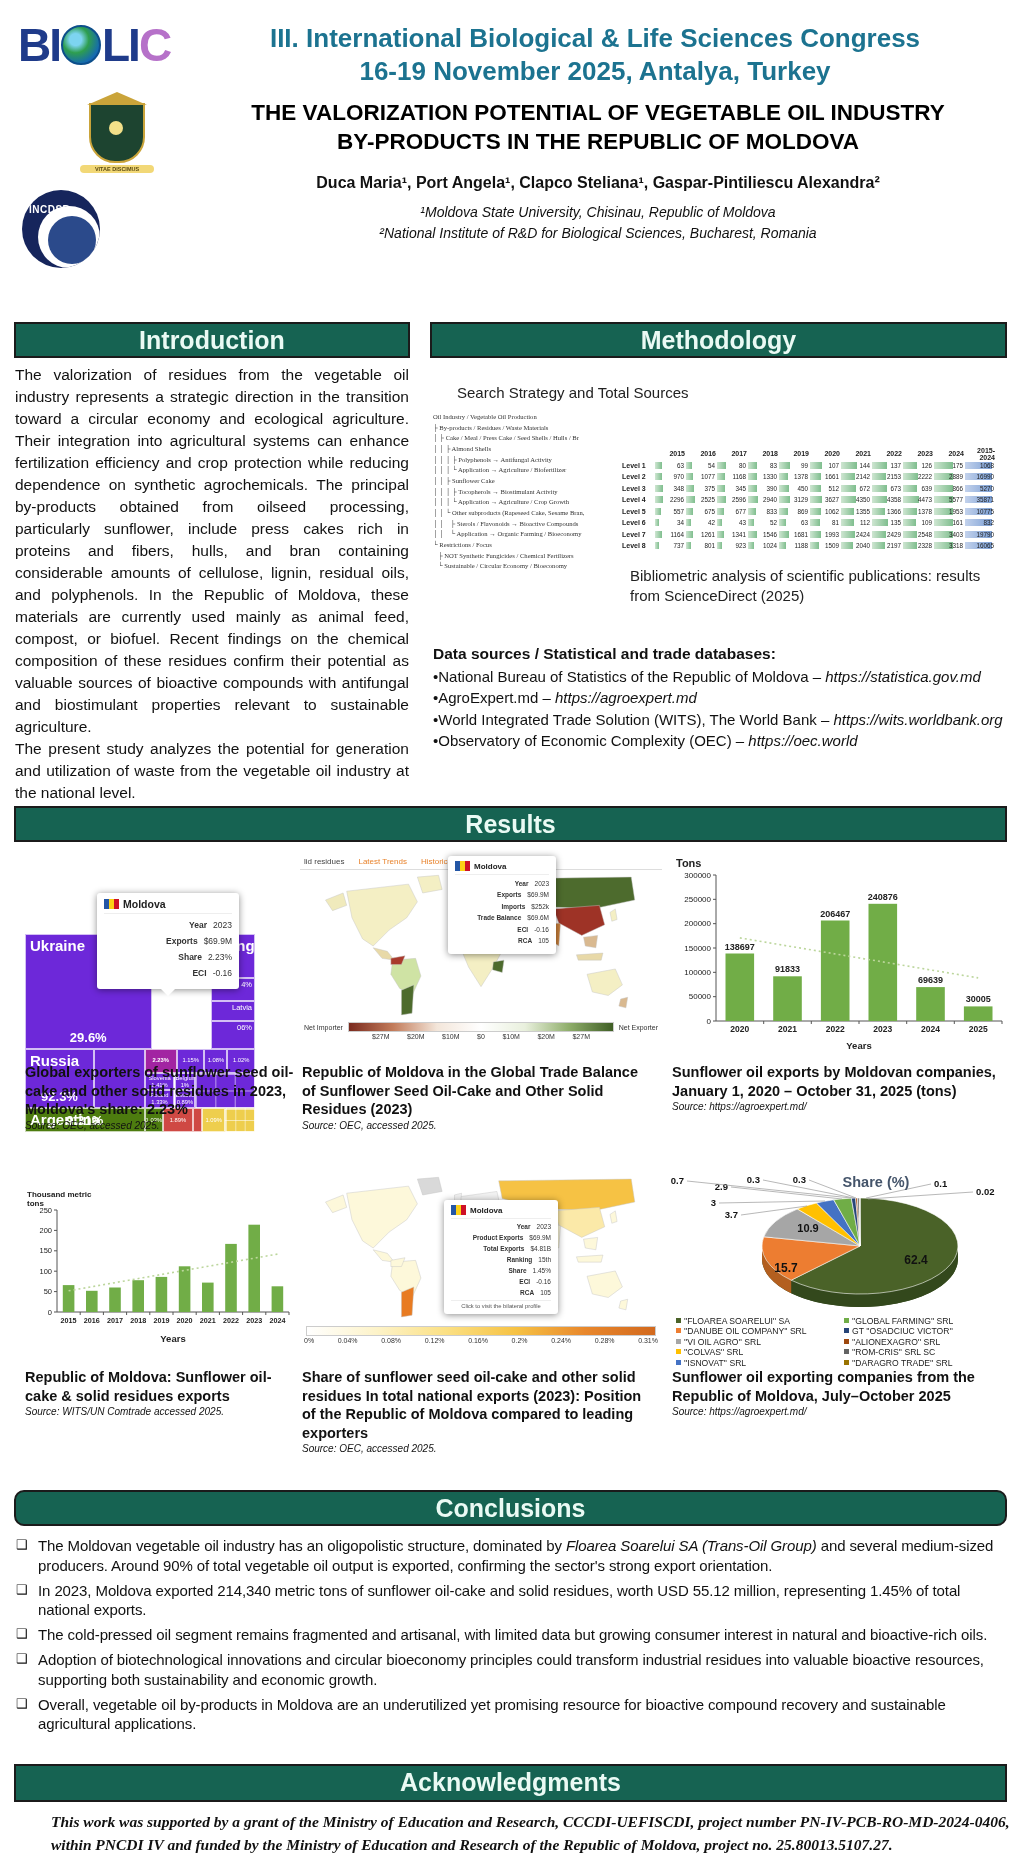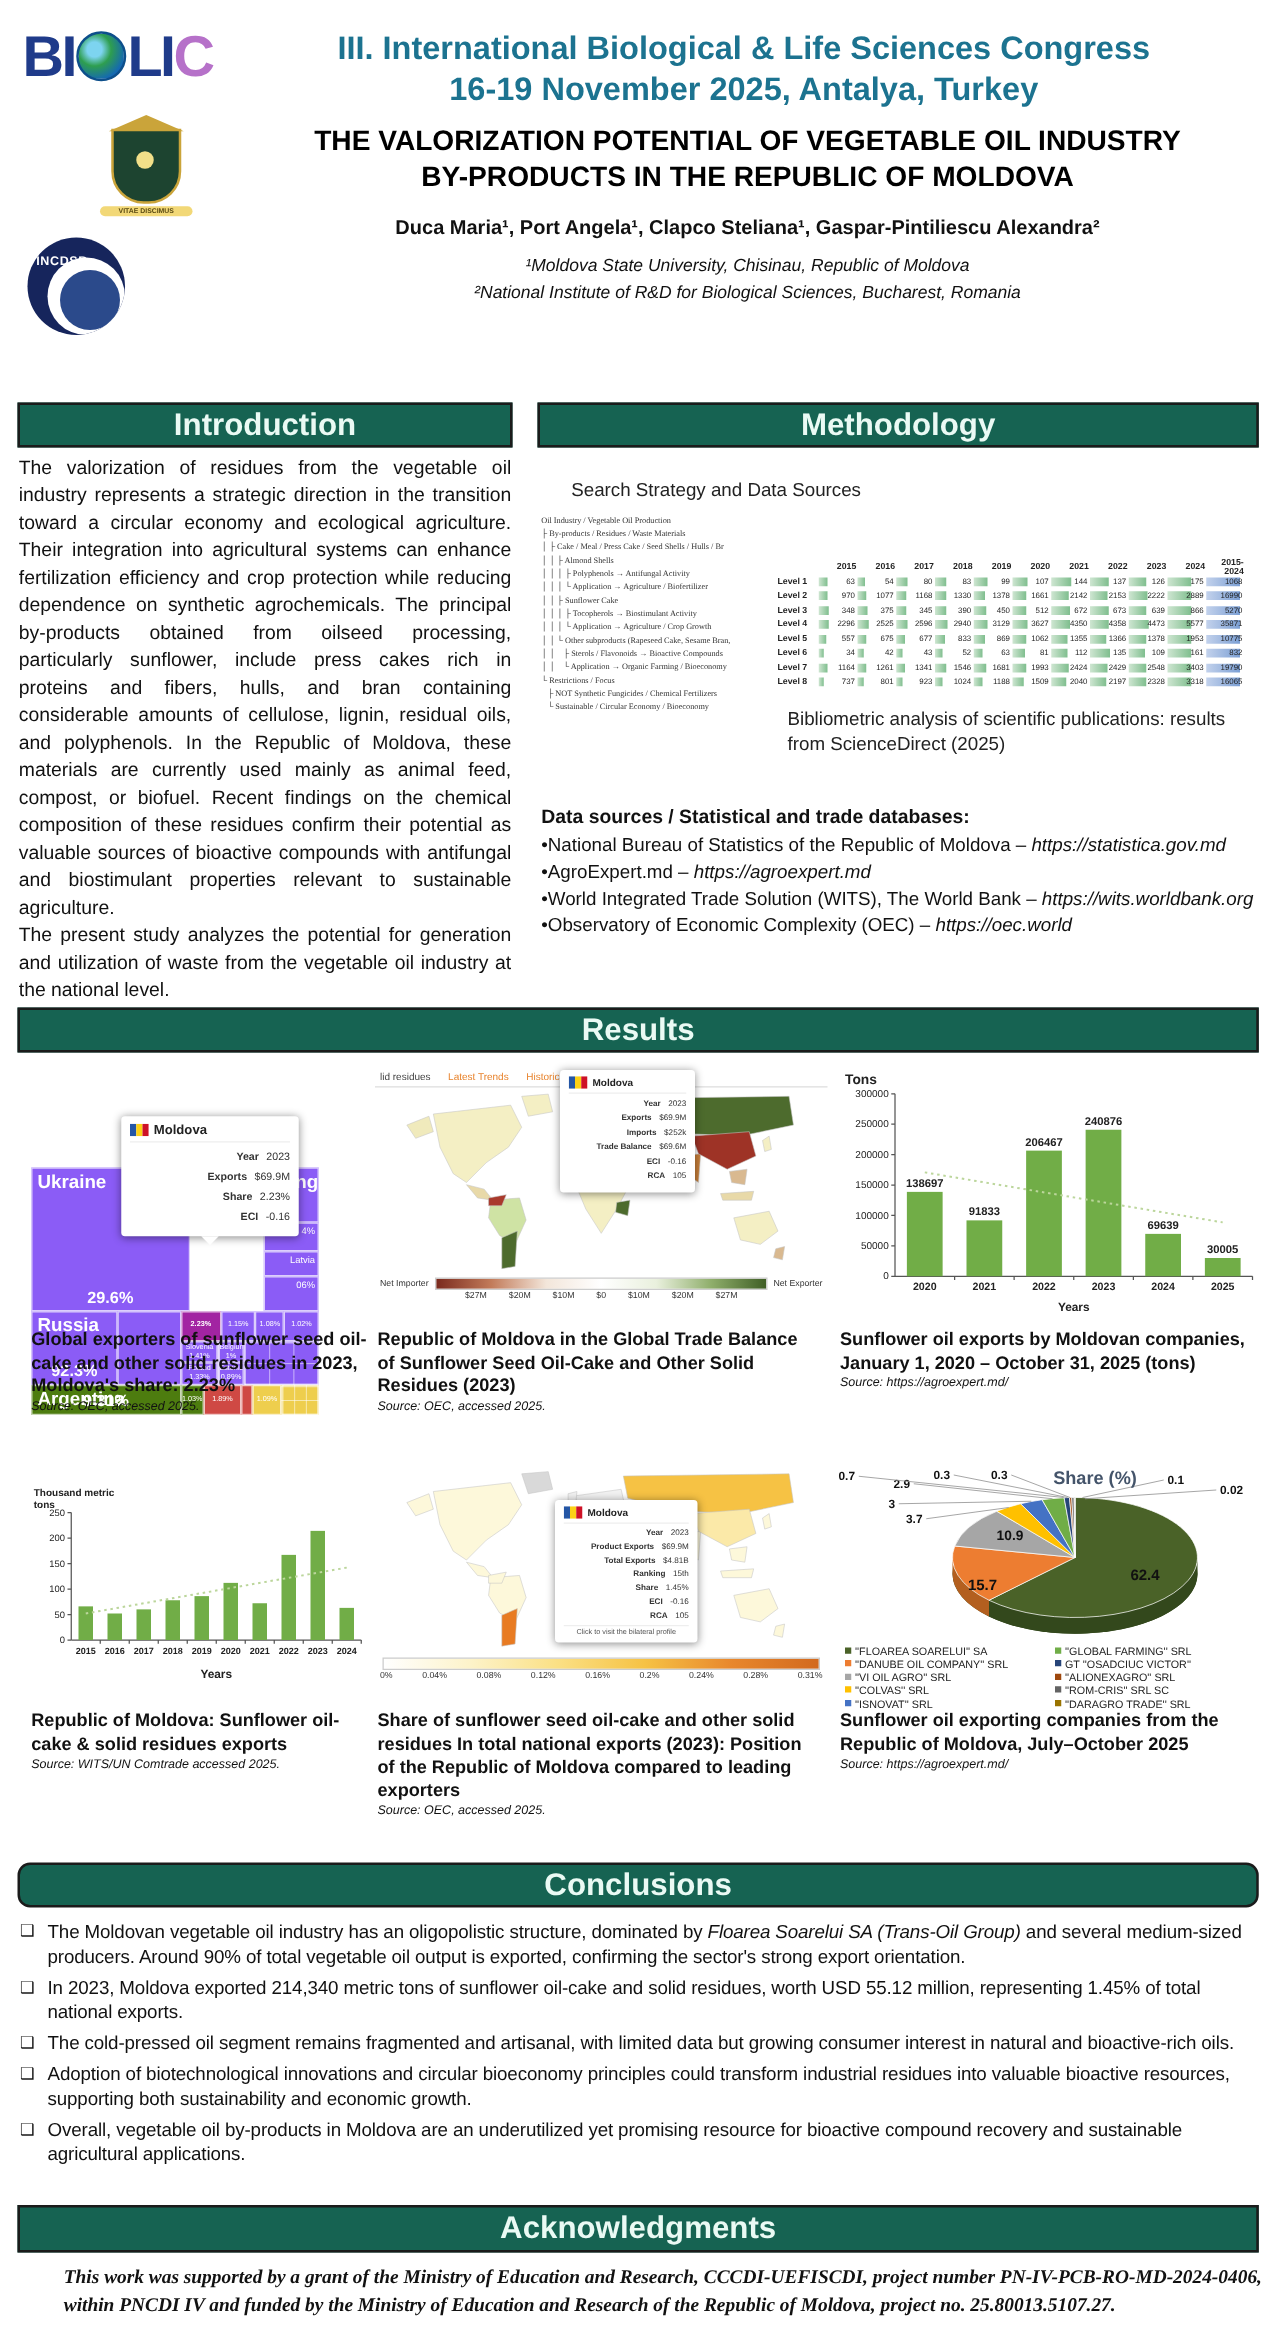--- a/index.html
+++ b/index.html
@@ -41,21 +41,21 @@
   .dstitle{font-weight:bold;font-size:15.5px;}
   .srcs{font-size:15px;line-height:1.42;}
   .src:before{content:"•";}
   .src i{font-style:italic;}
   
   .caption{font-weight:bold;font-size:14.5px;line-height:1.28;}
   .caption .src-line{display:block;font-weight:normal;font-style:italic;font-size:10px;margin-top:1px;}
   
   .tmap{position:relative;background:#fff;}
   .tcell{position:absolute;box-sizing:border-box;border:1px solid rgba(255,255,255,.7);color:#fff;overflow:hidden;}
-  .pm{background:#8b5cf6;} .pm.hl{background:#a224a2;font-weight:bold;}
+  .pm{background:#6d28d9;} .pm.hl{background:#a224a2;font-weight:bold;}
   .gr{background:#4d7c0f;} .rd{background:#cf4944;} .yl{background:#eece4d;}
   .tcell .tname{font-size:15px;font-weight:600;padding:2px 4px;display:block;}
   .tcell .tpct{position:absolute;bottom:3px;left:0;right:0;text-align:center;font-size:13px;font-weight:600;}
   .tcell.sm{font-size:5.8px;text-align:center;display:flex;flex-direction:column;justify-content:center;line-height:1.2;}
   .tcell.frag{font-size:7.5px;text-align:right;padding:1px 2px;}
   .tcell.grid{background-image:linear-gradient(rgba(255,255,255,.55) 1px,transparent 1px),linear-gradient(90deg,rgba(255,255,255,.55) 1px,transparent 1px);background-size:33.4% 50%;}
   
   .kvcard{position:absolute;background:#fff;border-radius:3px;box-shadow:0 1px 7px rgba(0,0,0,.45);padding:5px 7px;z-index:5;}
   .kvhead{display:flex;align-items:center;gap:4px;border-bottom:1px solid #eee;padding-bottom:3px;margin-bottom:3px;font-weight:bold;color:#222;}
   .kvrow{display:flex;justify-content:flex-end;gap:6px;color:#333;}
@@ -125,21 +125,21 @@
   </div>
 
   <div class="abs secbar" style="left:430px;top:322px;width:573px;height:32px;">Methodology</div>
   <div class="abs secbar" style="left:14px;top:322px;width:392px;height:32px;">Introduction</div>
 
   <div class="abs introtxt" style="left:15px;top:364px;width:394px;">
     <div>The valorization of residues from the vegetable oil industry represents a strategic direction in the transition toward a circular economy and ecological agriculture. Their integration into agricultural systems can enhance fertilization efficiency and crop protection while reducing dependence on synthetic agrochemicals. The principal by-products obtained from oilseed processing, particularly sunflower, include press cakes rich in proteins and fibers, hulls, and bran containing considerable amounts of cellulose, lignin, residual oils, and polyphenols. In the Republic of Moldova, these materials are currently used mainly as animal feed, compost, or biofuel. Recent findings on the chemical composition of these residues confirm their potential as valuable sources of bioactive compounds with antifungal and biostimulant properties relevant to sustainable agriculture.</div>
     <div>The present study analyzes the potential for generation and utilization of waste from the vegetable oil industry at the national level.</div>
   </div>
 
-  <div class="abs searchtitle" style="left:457px;top:384px;">Search Strategy and Data Sources</div>
+  <div class="abs searchtitle" style="left:457px;top:384px;">Search Strategy and Total Sources</div>
   <div class="abs tree" style="left:433px;top:412px;width:195px;"><div class="tline">Oil Industry / Vegetable Oil Production</div><div class="tline">├ By-products / Residues / Waste Materials</div><div class="tline">│ ├ Cake / Meal / Press Cake / Seed Shells / Hulls / Br</div><div class="tline">│ │ ├ Almond Shells</div><div class="tline">│ │ │ ├ Polyphenols → Antifungal Activity</div><div class="tline">│ │ │ └ Application → Agriculture / Biofertilizer</div><div class="tline">│ │ ├ Sunflower Cake</div><div class="tline">│ │ │ ├ Tocopherols → Biostimulant Activity</div><div class="tline">│ │ │ └ Application → Agriculture / Crop Growth</div><div class="tline">│ │ └ Other subproducts (Rapeseed Cake, Sesame Bran,</div><div class="tline">│ │    ├ Sterols / Flavonoids → Bioactive Compounds</div><div class="tline">│ │    └ Application → Organic Farming / Bioeconomy</div><div class="tline">└ Restrictions / Focus</div><div class="tline">   ├ NOT Synthetic Fungicides / Chemical Fertilizers</div><div class="tline">   └ Sustainable / Circular Economy / Bioeconomy</div></div>
   <div class="abs mtable" id="mtable" style="left:622px;top:448px;width:388px;">
       <div class="mrow">
         <span class="mlab"></span>
         <span class="mhead">2015</span>
         <span class="mhead">2016</span>
         <span class="mhead">2017</span>
         <span class="mhead">2018</span>
         <span class="mhead">2019</span>
         <span class="mhead">2020</span>

